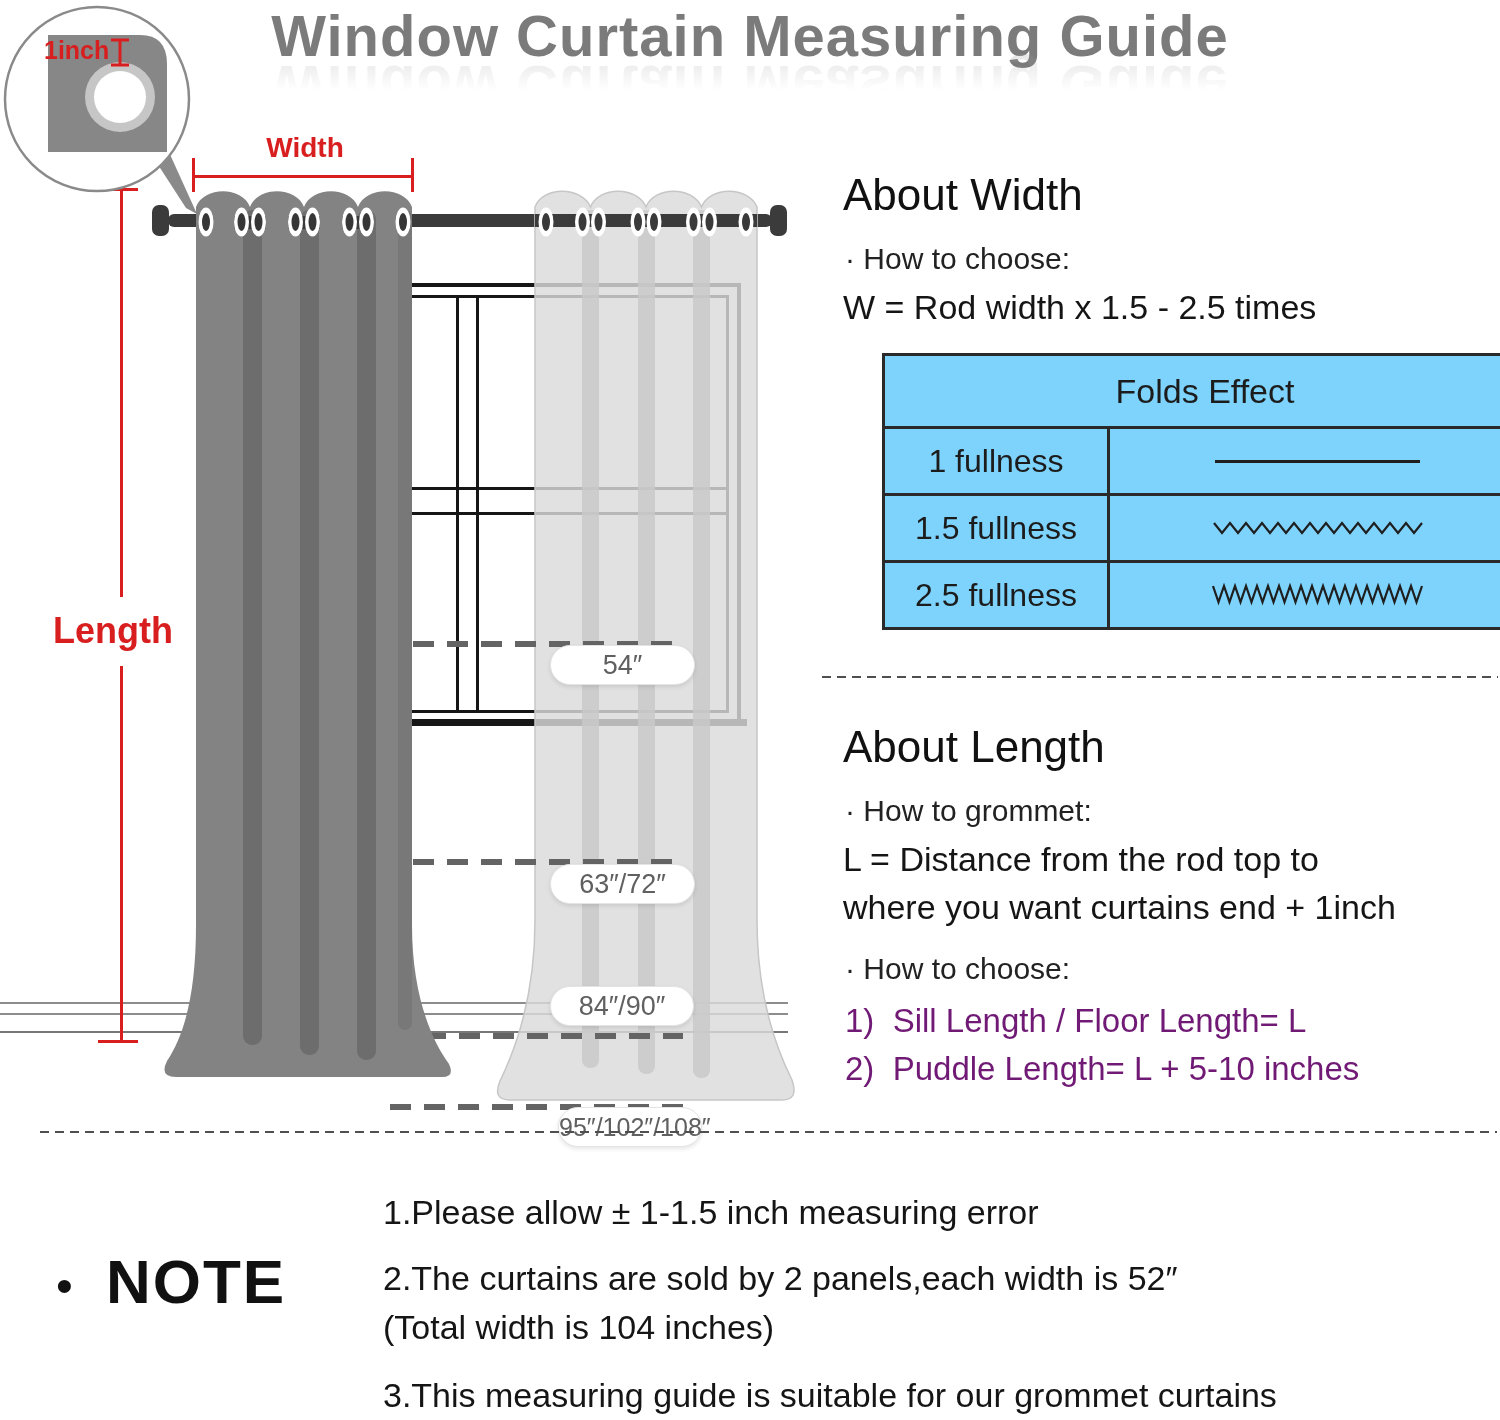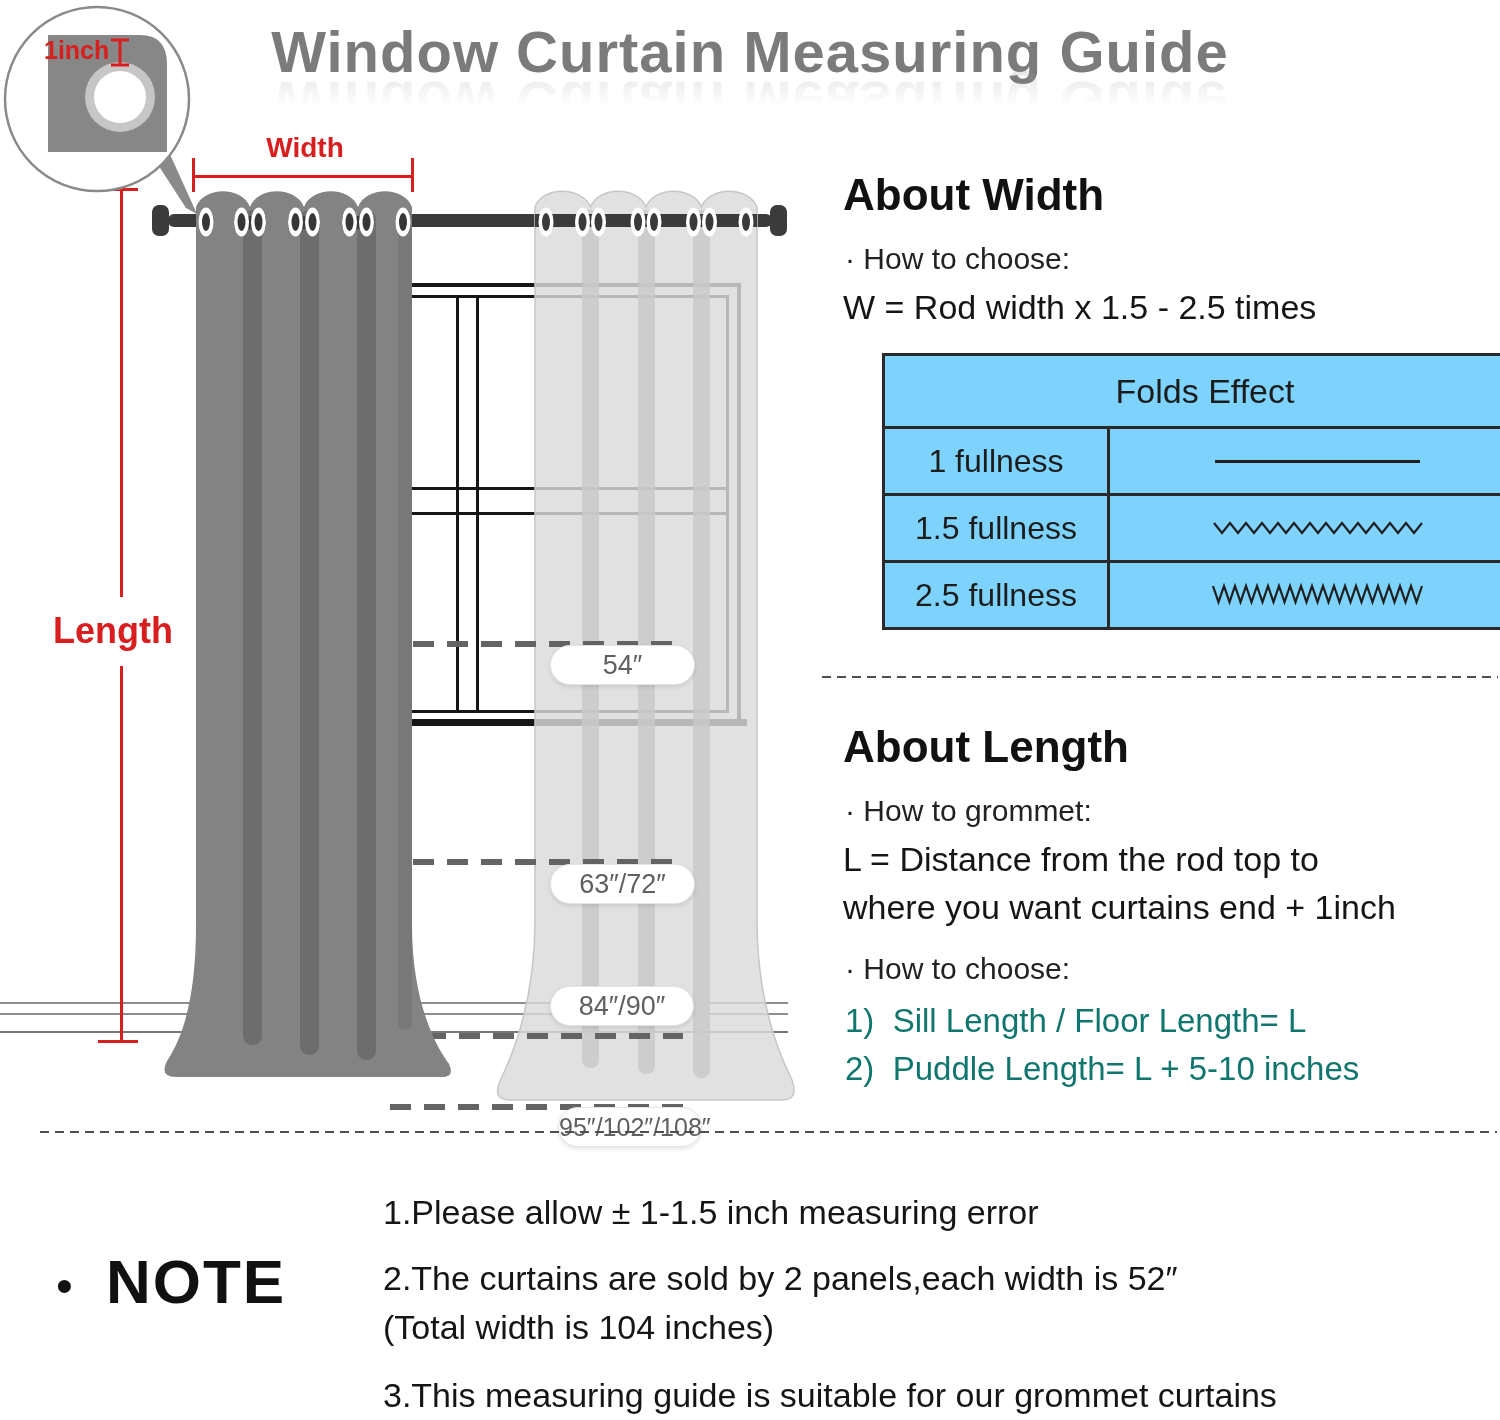--- a/index.html
+++ b/index.html
@@ -3,21 +3,21 @@
 <meta charset="utf-8">
 <style>
   html,body{margin:0;padding:0;background:#ffffff;}
   .stage{
     position:relative;width:1500px;height:1420px;background:#fff;overflow:hidden;
     font-family:"Liberation Sans","DejaVu Sans",sans-serif;color:#1c1c1c;
   }
   .abs{position:absolute;}
 
   
-  .title-wrap{left:0;right:0;top:4px;text-align:center;margin-top:16px;}
+  .title-wrap{left:0;right:0;top:4px;text-align:center;}
   .main-title{font-size:58px;font-weight:bold;color:#7b7b7b;letter-spacing:1px;line-height:1.1;}
   .title-reflect{
     font-size:58px;font-weight:bold;color:#9a9a9a;letter-spacing:1px;line-height:1.1;
     transform:scaleY(-1);opacity:.30;margin-top:-14px;
     -webkit-mask-image:linear-gradient(to bottom,transparent 42%,rgba(0,0,0,.8) 100%);
             mask-image:linear-gradient(to bottom,transparent 42%,rgba(0,0,0,.8) 100%);
   }
 
   
   .red-label{color:#d81e1e;font-weight:bold;}
@@ -43,24 +43,24 @@
   .finial{width:17px;height:31px;background:#3b3b3b;border-radius:7px;top:205px;}
 
   
   .dashline{height:6px;background-image:repeating-linear-gradient(to right,#646464 0px,#646464 21px,transparent 21px,transparent 34px);}
   .pill{
     background:#fff;border:1px solid #e4e4e4;border-radius:20px;height:38px;line-height:38px;
     text-align:center;color:#606060;font-size:27px;box-shadow:0 2px 4px rgba(0,0,0,.10);margin-top:44px;
   }
 
   
-  .h2{font-size:44px;font-weight:bold;color:#111;line-height:1.05;}
+  .h2{font-size:44px;font-weight:normal;color:#111;line-height:1.05;}
   .bullet-line{font-size:30px;color:#222;}
   .formula{font-size:34px;color:#151515;}
-  .item-line{font-size:33px;color:#0f766e;}
+  .item-line{font-size:33px;color:#701a75;}
 
   .folds-table{left:882px;top:353px;width:640px;border:3px solid #2a2a2a;background:#7dd3fc;}
   .ft-header{height:70px;border-bottom:3px solid #2a2a2a;display:flex;align-items:center;justify-content:center;font-size:34px;}
   .ft-row{display:flex;height:64px;border-bottom:3px solid #2a2a2a;}
   .ft-row:last-child{border-bottom:none;}
   .ft-label{width:222px;border-right:3px solid #2a2a2a;display:flex;align-items:center;justify-content:center;font-size:32px;}
   .ft-effect{flex:1;display:flex;align-items:center;justify-content:center;}
   .straight-line{width:205px;height:3px;background:#1f1f1f;}
 
   .divider-dash{height:2px;background-image:repeating-linear-gradient(to right,#4f4f4f 0 9px,transparent 9px 15px);}

